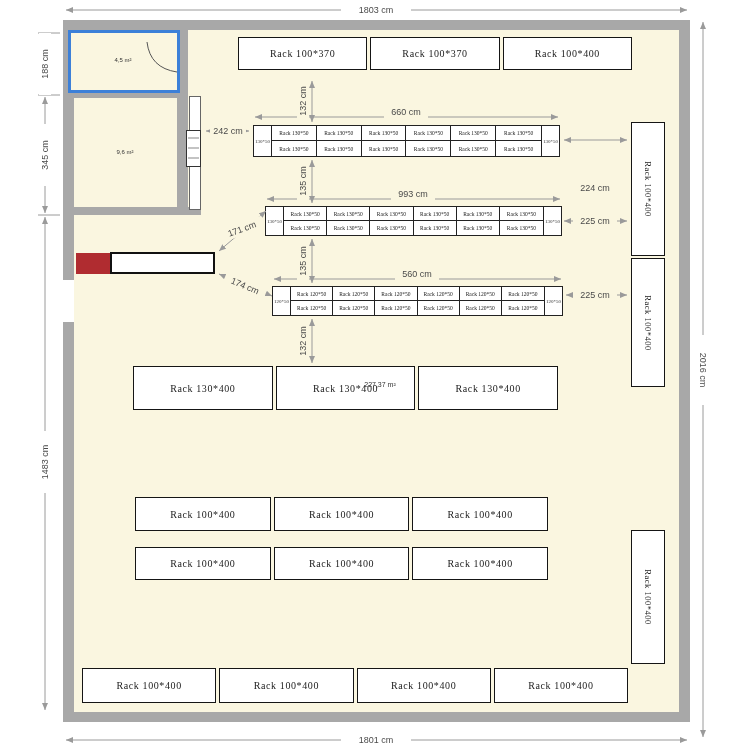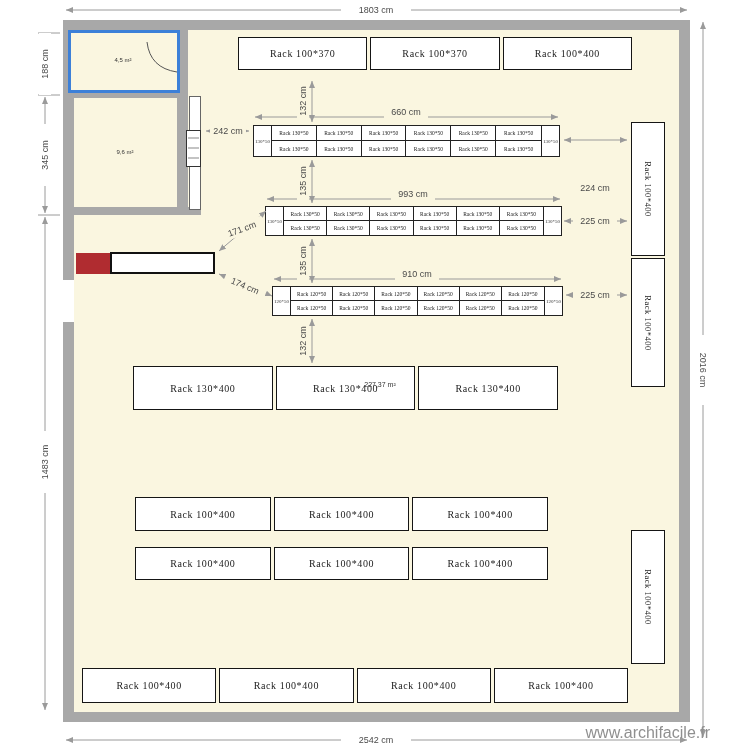--- a/index.html
+++ b/index.html
@@ -203,33 +203,32 @@
     </g>
     <path d="M 147,42 Q 150,68 177,72" stroke="#555" stroke-width="1" fill="none"></path>
     <g stroke="#555" stroke-width="0.7">
       <line x1="188" y1="138" x2="199" y2="138"></line>
       <line x1="188" y1="148" x2="199" y2="148"></line>
       <line x1="188" y1="158" x2="199" y2="158"></line>
     </g>
   </svg>
 
   <div class="dl onwhite" style="left:341px;top:4px;width:70px;">1803 cm</div>
-  <div class="dl onwhite" style="left:341px;top:734px;width:70px;">2542 cm</div>
+  <div class="dl onwhite" style="left:341px;top:734px;width:70px;">1801 cm</div>
   <div class="dl onwhite rot-cw" style="left:668px;top:364px;width:70px;">2016 cm</div>
   <div class="dl onwhite rot-ccw" style="left:14px;top:58px;width:62px;">188 cm</div>
   <div class="dl onwhite rot-ccw" style="left:14px;top:149px;width:62px;">345 cm</div>
   <div class="dl onwhite rot-ccw" style="left:14px;top:456px;width:62px;">1483 cm</div>
   <div class="dl rot-ccw" style="left:281px;top:95px;width:44px;">132 cm</div>
   <div class="dl rot-ccw" style="left:281px;top:175px;width:44px;">135 cm</div>
   <div class="dl rot-ccw" style="left:281px;top:255px;width:44px;">135 cm</div>
   <div class="dl rot-ccw" style="left:281px;top:335px;width:44px;">132 cm</div>
   <div class="dl" style="left:384px;top:106px;width:44px;">660 cm</div>
   <div class="dl" style="left:391px;top:188px;width:44px;">993 cm</div>
-  <div class="dl" style="left:395px;top:268px;width:44px;">910 cm</div>
+  <div class="dl" style="left:395px;top:268px;width:44px;">560 cm</div>
   <div class="dl" style="left:210px;top:125px;width:36px;">242 cm</div>
   <div class="dl" style="left:573px;top:134px;width:44px;margin-top:48px;">224 cm</div>
   <div class="dl" style="left:573px;top:215px;width:44px;">225 cm</div>
   <div class="dl" style="left:573px;top:289px;width:44px;">225 cm</div>
   <div class="dl" style="left:220px;top:223px;width:44px;transform:rotate(-20deg);">171 cm</div>
   <div class="dl" style="left:223px;top:280px;width:44px;transform:rotate(23deg);">174 cm</div>
 
-  <div class="watermark">www.archifacile.fr</div>
 </div>
 
 </body></html>

